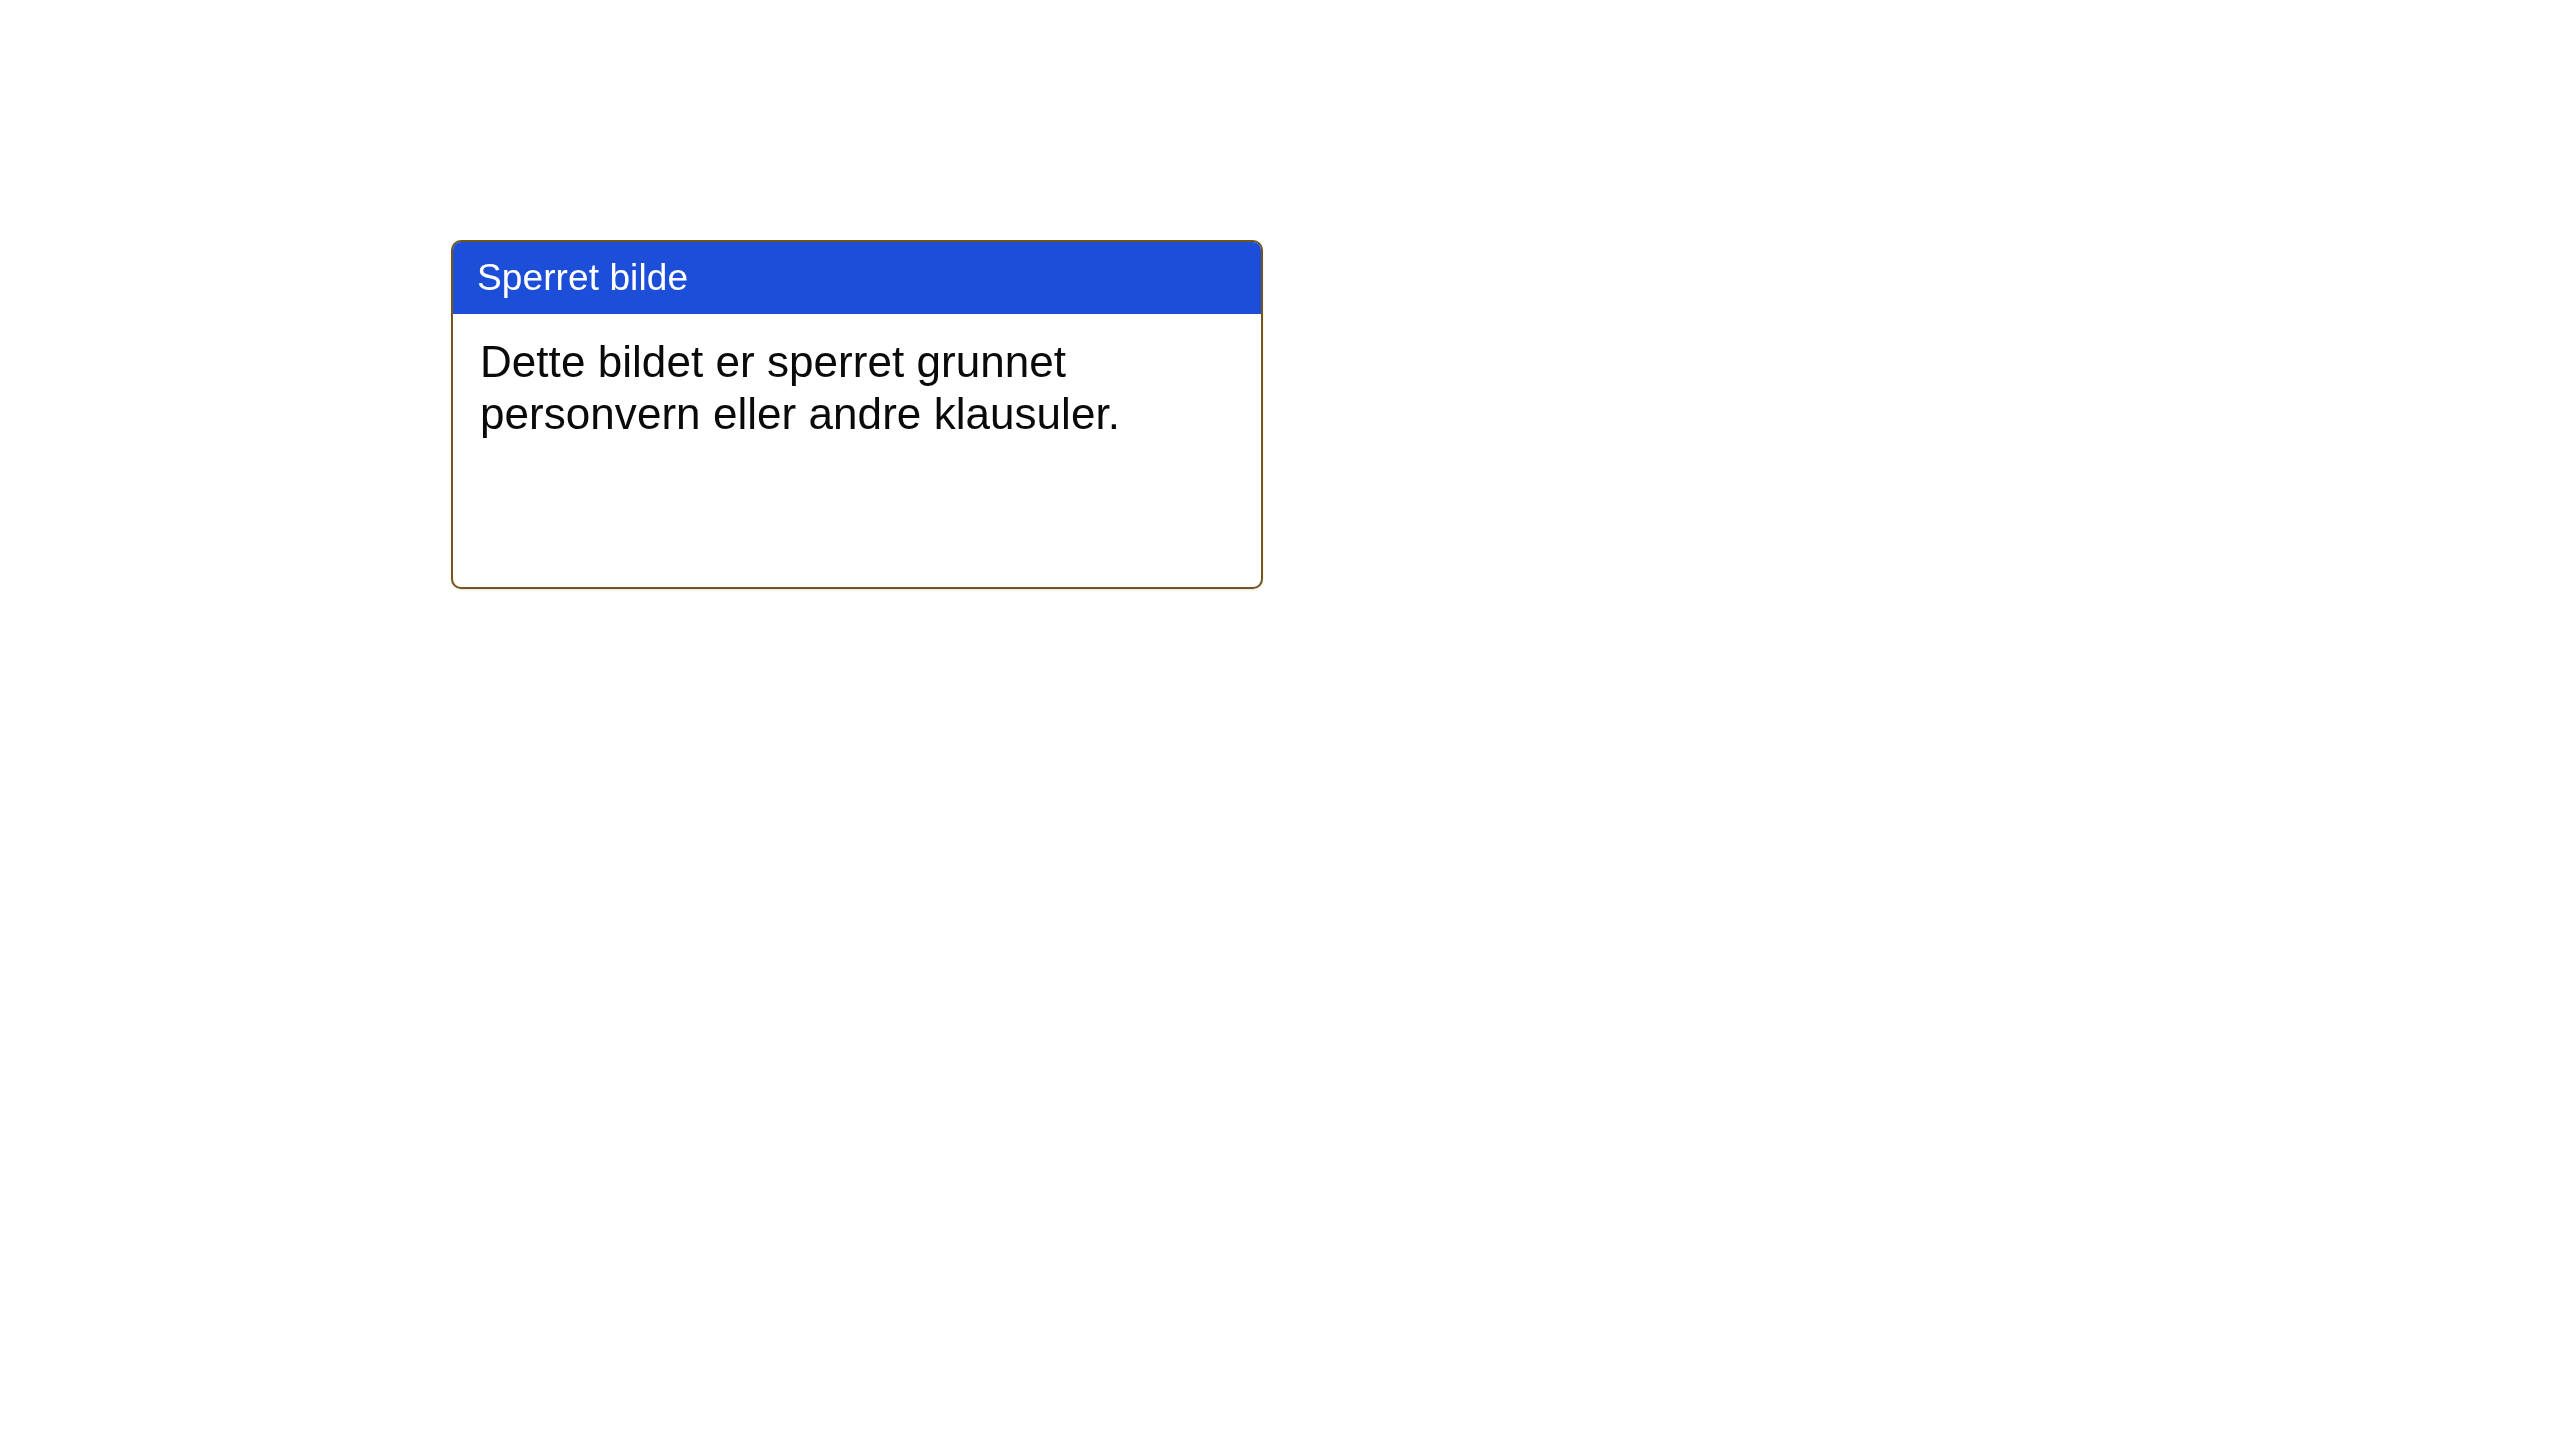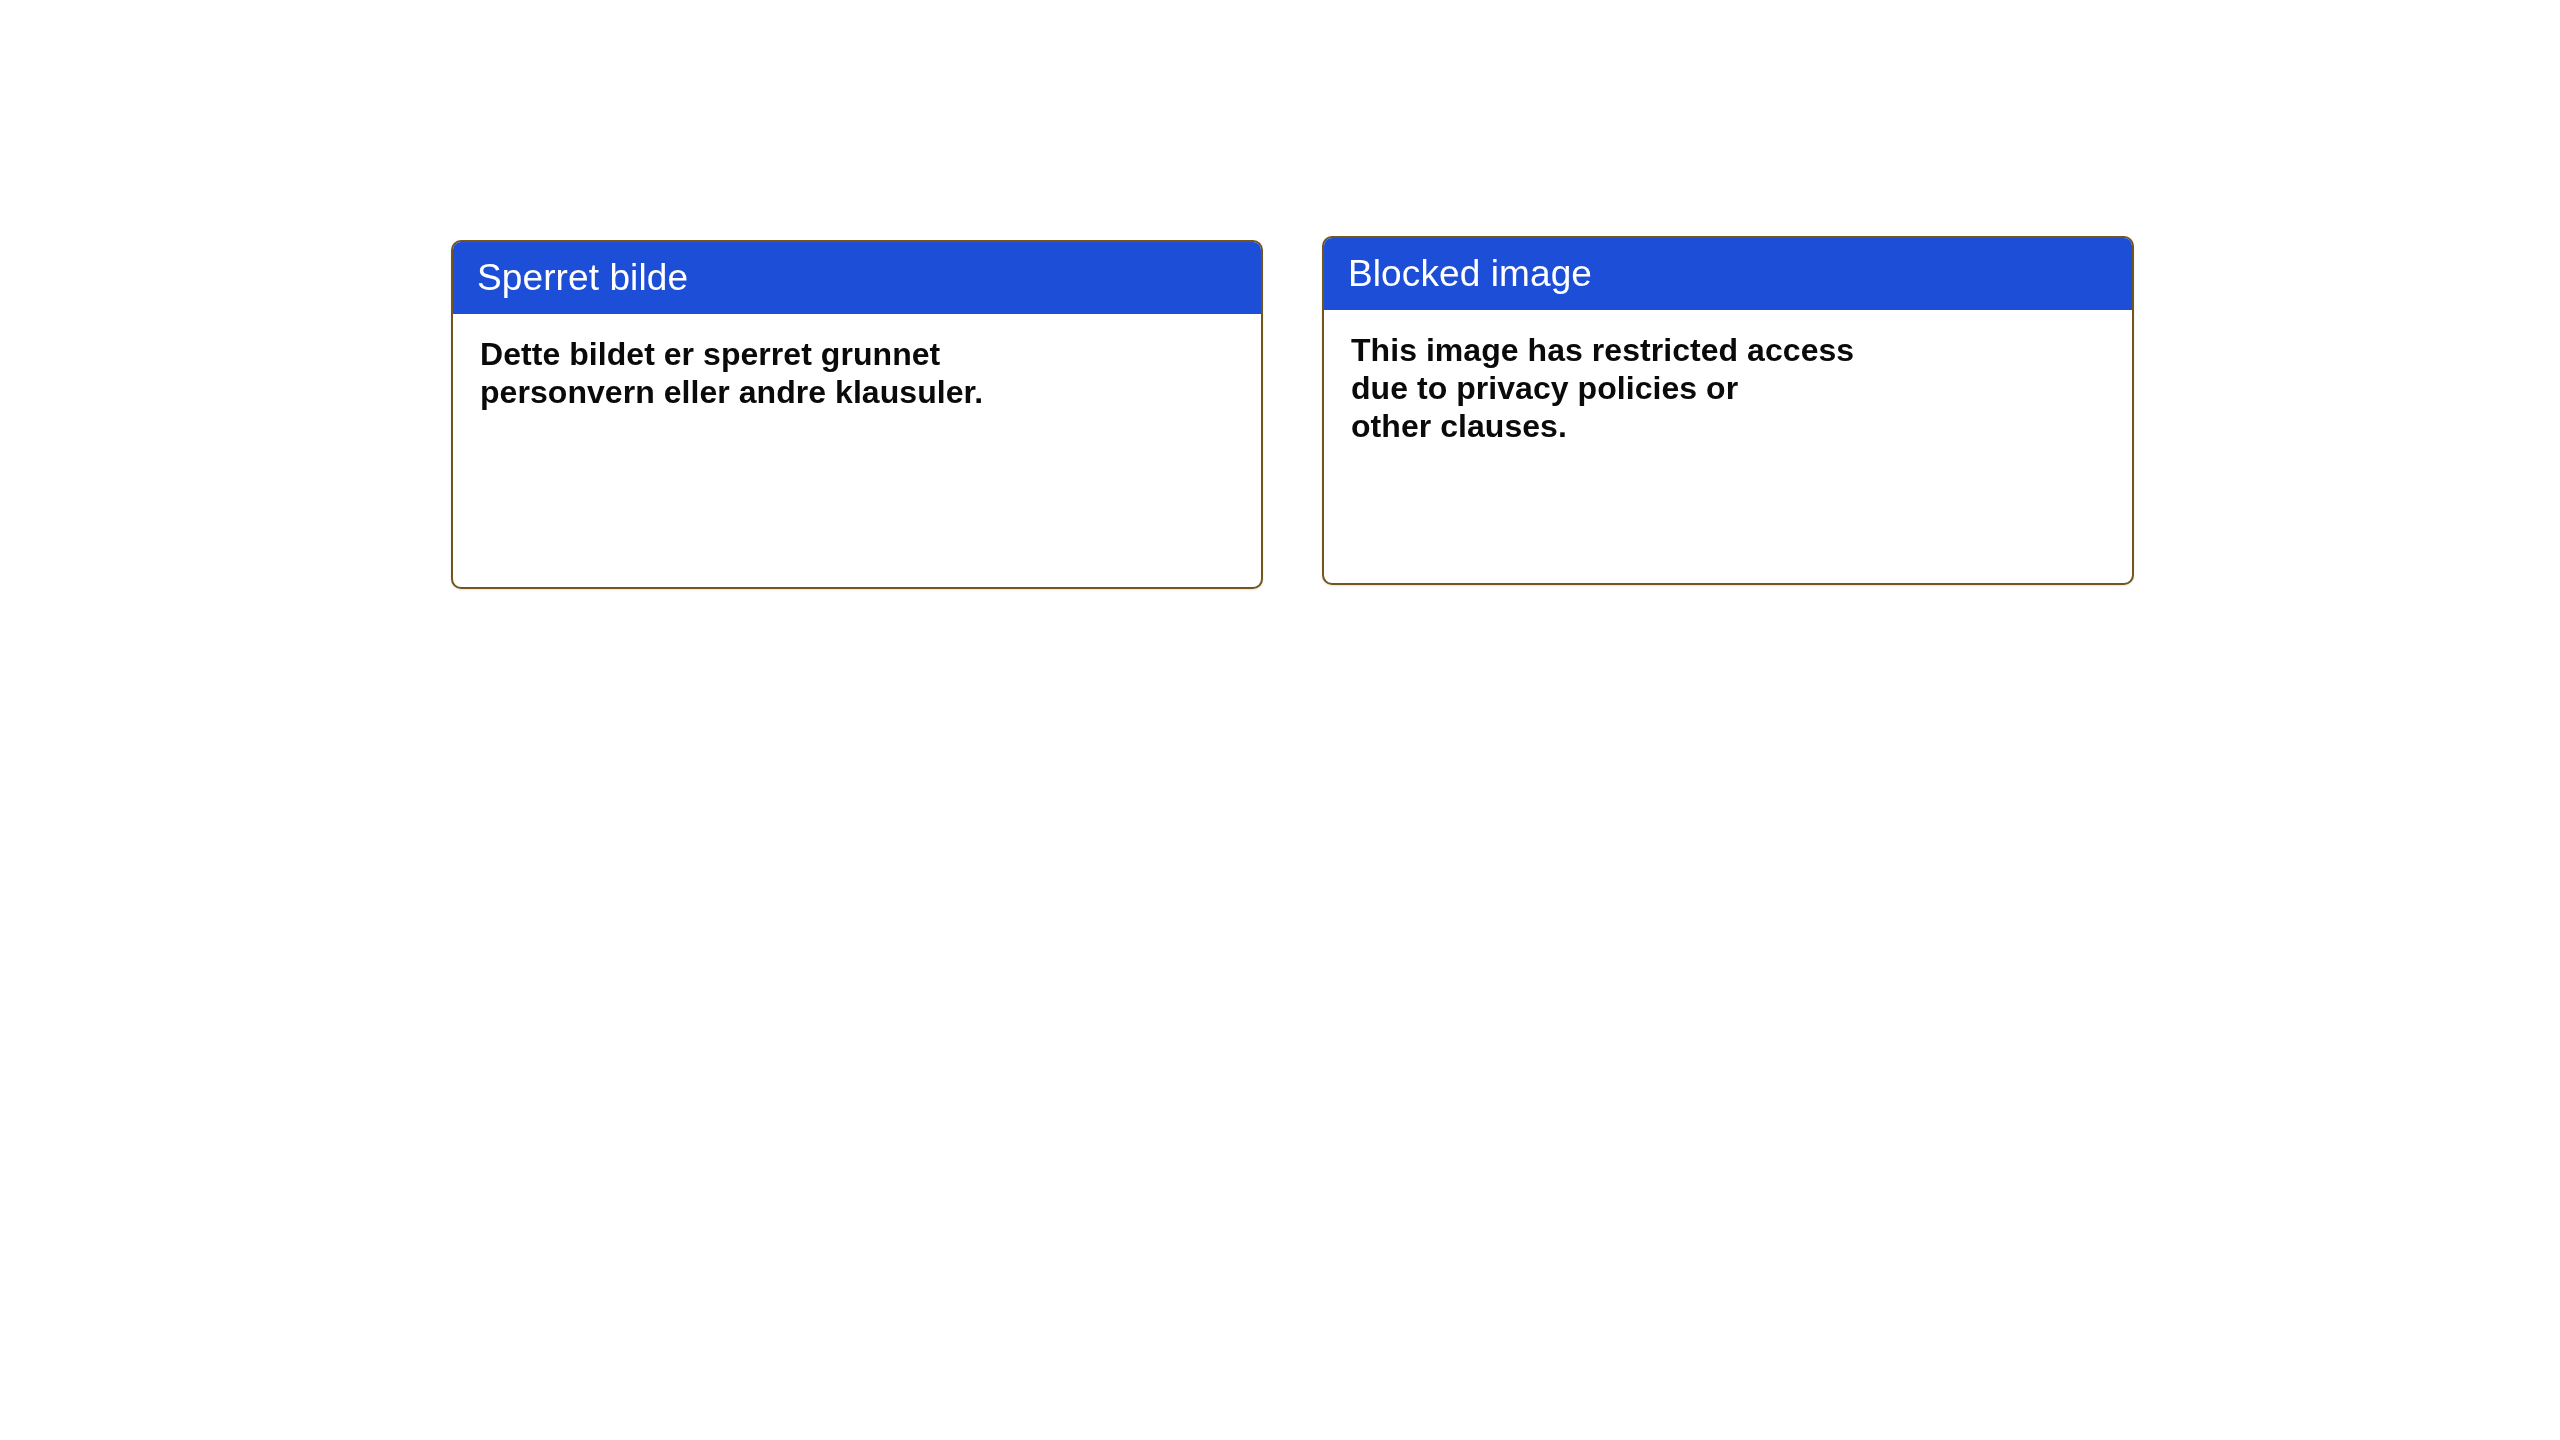--- a/index.html
+++ b/index.html
@@ -35,24 +35,23 @@
     font-size: 37px;
     line-height: 1;
     padding: 17px 24px 18px 24px;
     letter-spacing: 0.1px;
     white-space: nowrap;
   }
   .notice-card .card-body {
     box-sizing: border-box;
     padding: 22px 27px 0 27px;
     color: #0a0a0a;
-    font-size: 32px;
+    font-size: 44px;
     line-height: 1.18;
     letter-spacing: 0.05px;
-    font-weight: bold;
   }
   
   #card-no {
     left: 451px;
     top: 240px;
     width: 812px;
     height: 349px;
   }
   
   #card-en {
@@ -71,22 +70,14 @@
 <div class="stage">
 
   <div class="notice-card" id="card-no">
     <div class="card-header">Sperret bilde</div>
     <div class="card-body">
       <span class="body-line">Dette bildet er sperret grunnet</span>
       <span class="body-line">personvern eller andre klausuler.</span>
     </div>
   </div>
 
-  <div class="notice-card" id="card-en">
-    <div class="card-header">Blocked image</div>
-    <div class="card-body">
-      <span class="body-line">This image has restricted access</span>
-      <span class="body-line">due to privacy policies or</span>
-      <span class="body-line">other clauses.</span>
-    </div>
-  </div>
 
 </div>
 
 </body></html>

